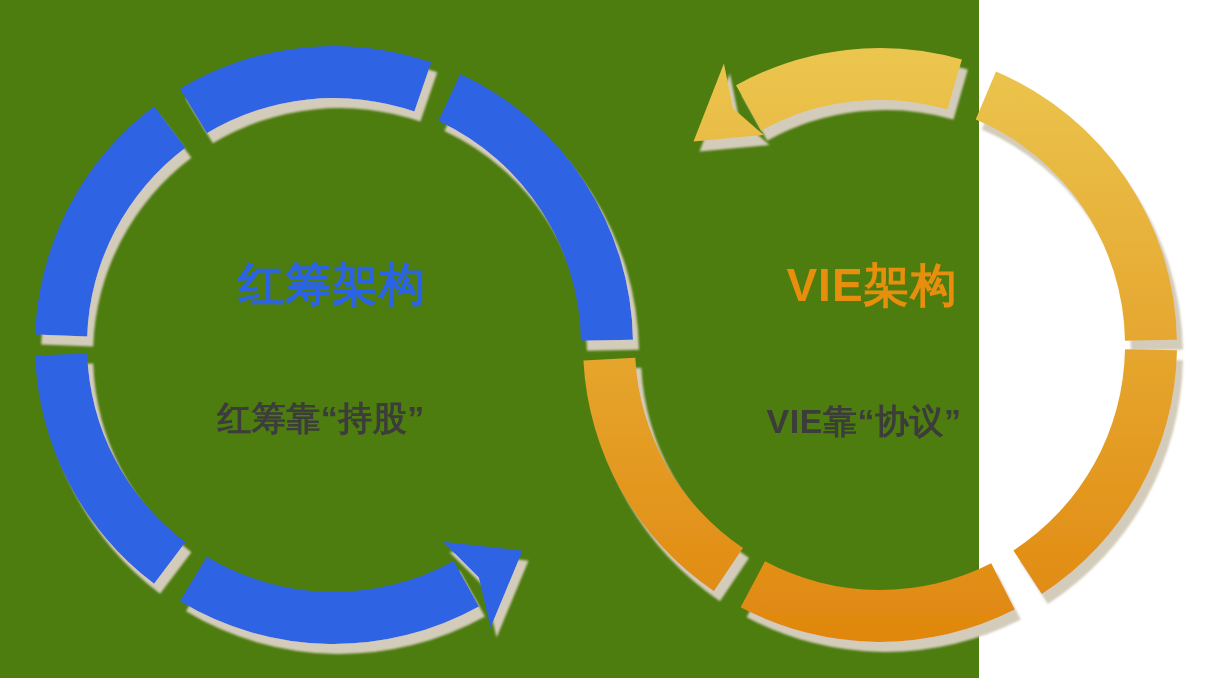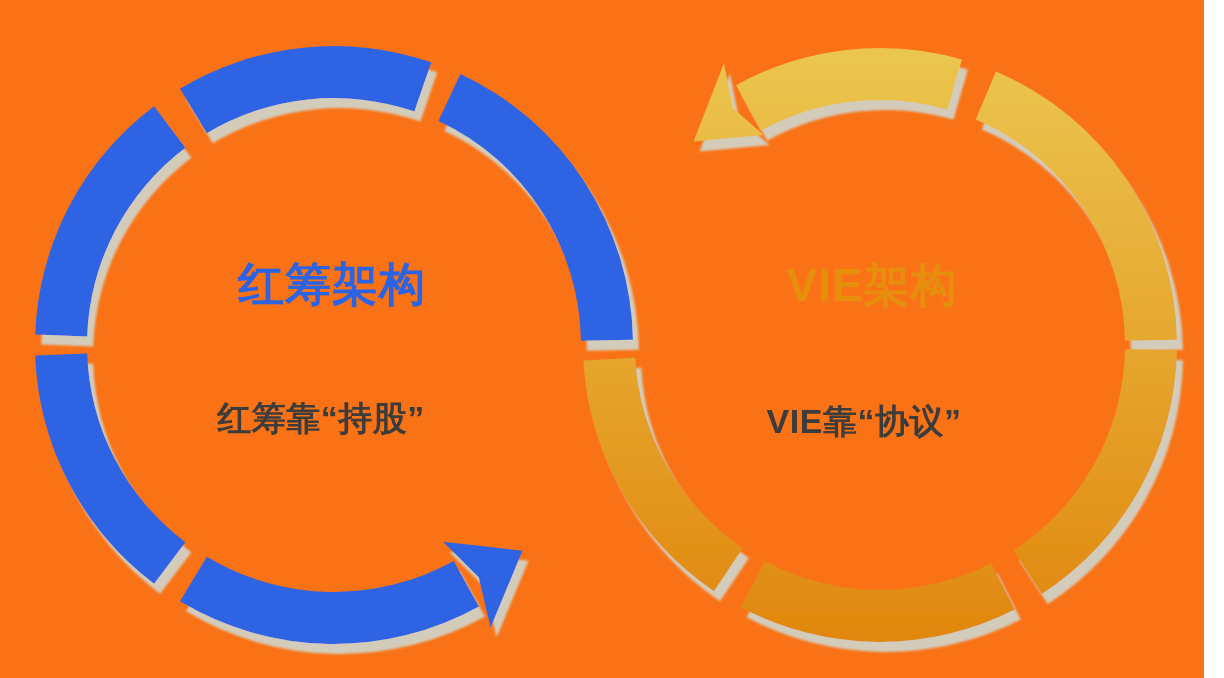--- a/index.html
+++ b/index.html
@@ -6,23 +6,23 @@
     margin: 0;
     padding: 0;
     background: #ffffff;
     width: 1224px;
     height: 678px;
     overflow: hidden;
     font-family: "Liberation Sans", sans-serif;
   }
   .slide {
     position: relative;
-    width: 1204px;
+    width: 979px;
     height: 678px;
-    background: #f97316;
+    background: #4d7c0f;
   }
   svg { display: block; }
   .ring-title {
     font-family: "Liberation Sans", sans-serif;
     font-weight: 700;
     font-size: 46px;
     letter-spacing: 1px;
   }
   .ring-subtitle {
     font-family: "Liberation Sans", sans-serif;

